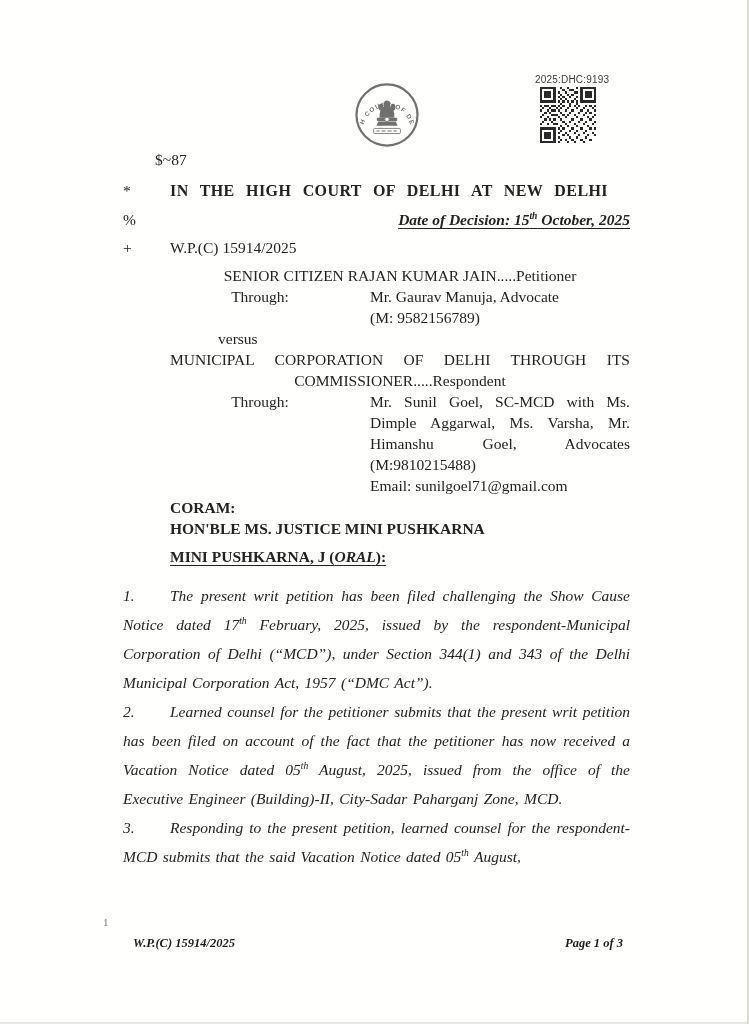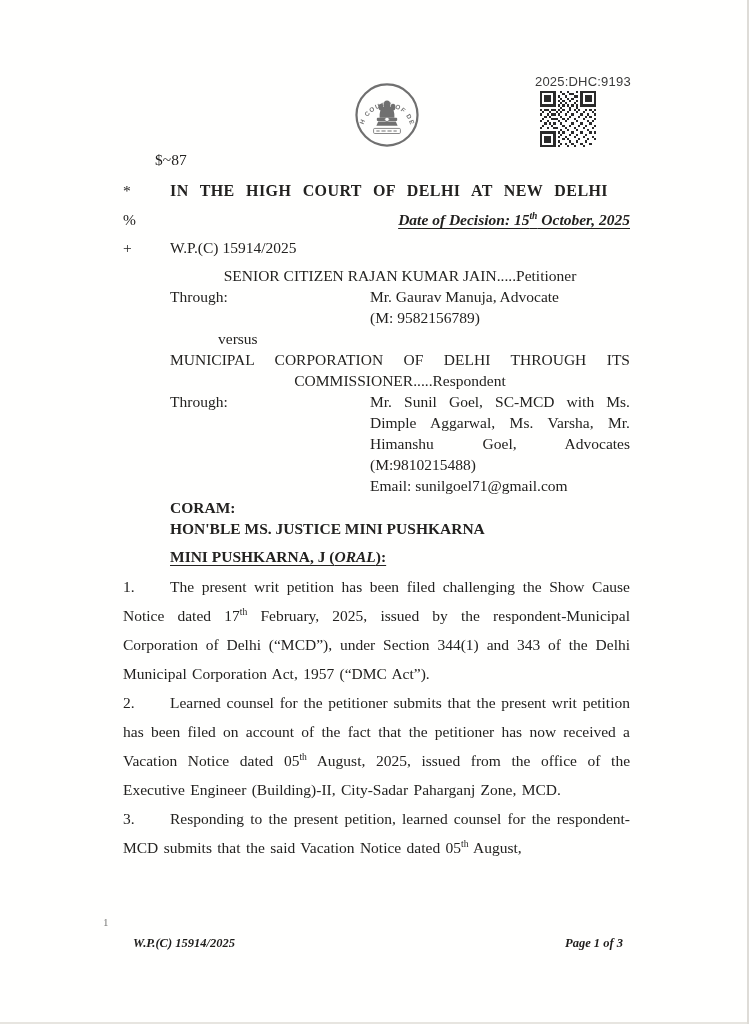--- a/index.html
+++ b/index.html
@@ -9,48 +9,48 @@
     width:749px; height:1024px;
     background:#fffffe;
     font-family:"Liberation Serif", serif;
     color:#232220;
     overflow:hidden;
     box-shadow: inset -2px 0 0 #dedcd7, inset 0 -2px 0 #e7e5e0;
   }
   
   .seal { position:absolute; left:350px; top:78px; width:74px; height:74px; opacity:.8; }
   .qr-wrap { position:absolute; left:535px; top:74px; width:66px; text-align:center; }
-  .qr-label { font-family:"Liberation Sans", sans-serif; font-size:13px; color:#3a3a3a; letter-spacing:.2px; white-space:nowrap; }
+  .qr-label { font-family:"Liberation Sans", sans-serif; font-size:10px; color:#3a3a3a; letter-spacing:.2px; white-space:nowrap; }
   .qr-svg { margin-top:2px; width:58px; height:56px; }
   
   .doc { position:absolute; left:123px; top:150px; width:507px; font-size:15.5px; line-height:21px; }
   .row { display:flex; align-items:baseline; }
   .marker { display:inline-block; width:47px; flex:0 0 47px; }
   .item-no { line-height:20px;margin-left:32px; }
   .star-row { margin-top:9px; line-height:23px; }
   .court-title { font-weight:700; font-size:16px; letter-spacing:.4px; word-spacing:7px; }
   .date-row { margin-top:6px; line-height:23px; }
   .decision { margin-left:auto; font-weight:700; font-style:italic; text-decoration:underline; text-underline-offset:3px; }
   .case-row { margin-top:5px; line-height:23px; }
   sup { font-size:.62em; line-height:0; }
   
   .parties { margin-top:6px; margin-left:47px; width:460px; }
   .name-row { display:flex; justify-content:center; align-items:baseline; }
   .just { text-align:justify; text-align-last:justify; }
   .through-grid { display:grid; grid-template-columns:180px 260px; column-gap:20px; }
-  .through-label { text-align:left; }
+  .through-label { text-align:center; }
   .versus { margin-left:48px; }
   .link { color:#2a28a7; text-decoration:underline; cursor:pointer; }
   
   .coram { margin-top:1px; margin-left:47px; }
   .bold { font-weight:700; }
   .order-line { margin-top:6px; line-height:24px; }
   .ul { text-decoration:underline; text-underline-offset:3px; }
   
-  .paras { margin-top:3px; }
+  .paras { margin-top:12px;font-style:italic; }
   .para { text-align:justify; line-height:29px; word-spacing:1.5px; }
   .pnum { display:inline-block; width:47px; }
   
   .margin-mark { position:absolute; left:103px; top:916px; font-size:11px; color:#7a7a78; }
   .footer-left, .footer-right { position:absolute; top:936px; font-size:12.5px; font-weight:700; font-style:italic; color:#1e1d1b; }
   .footer-left { left:133px; }
   .footer-right { right:126px; }
 </style>
 </head>
 <body>

